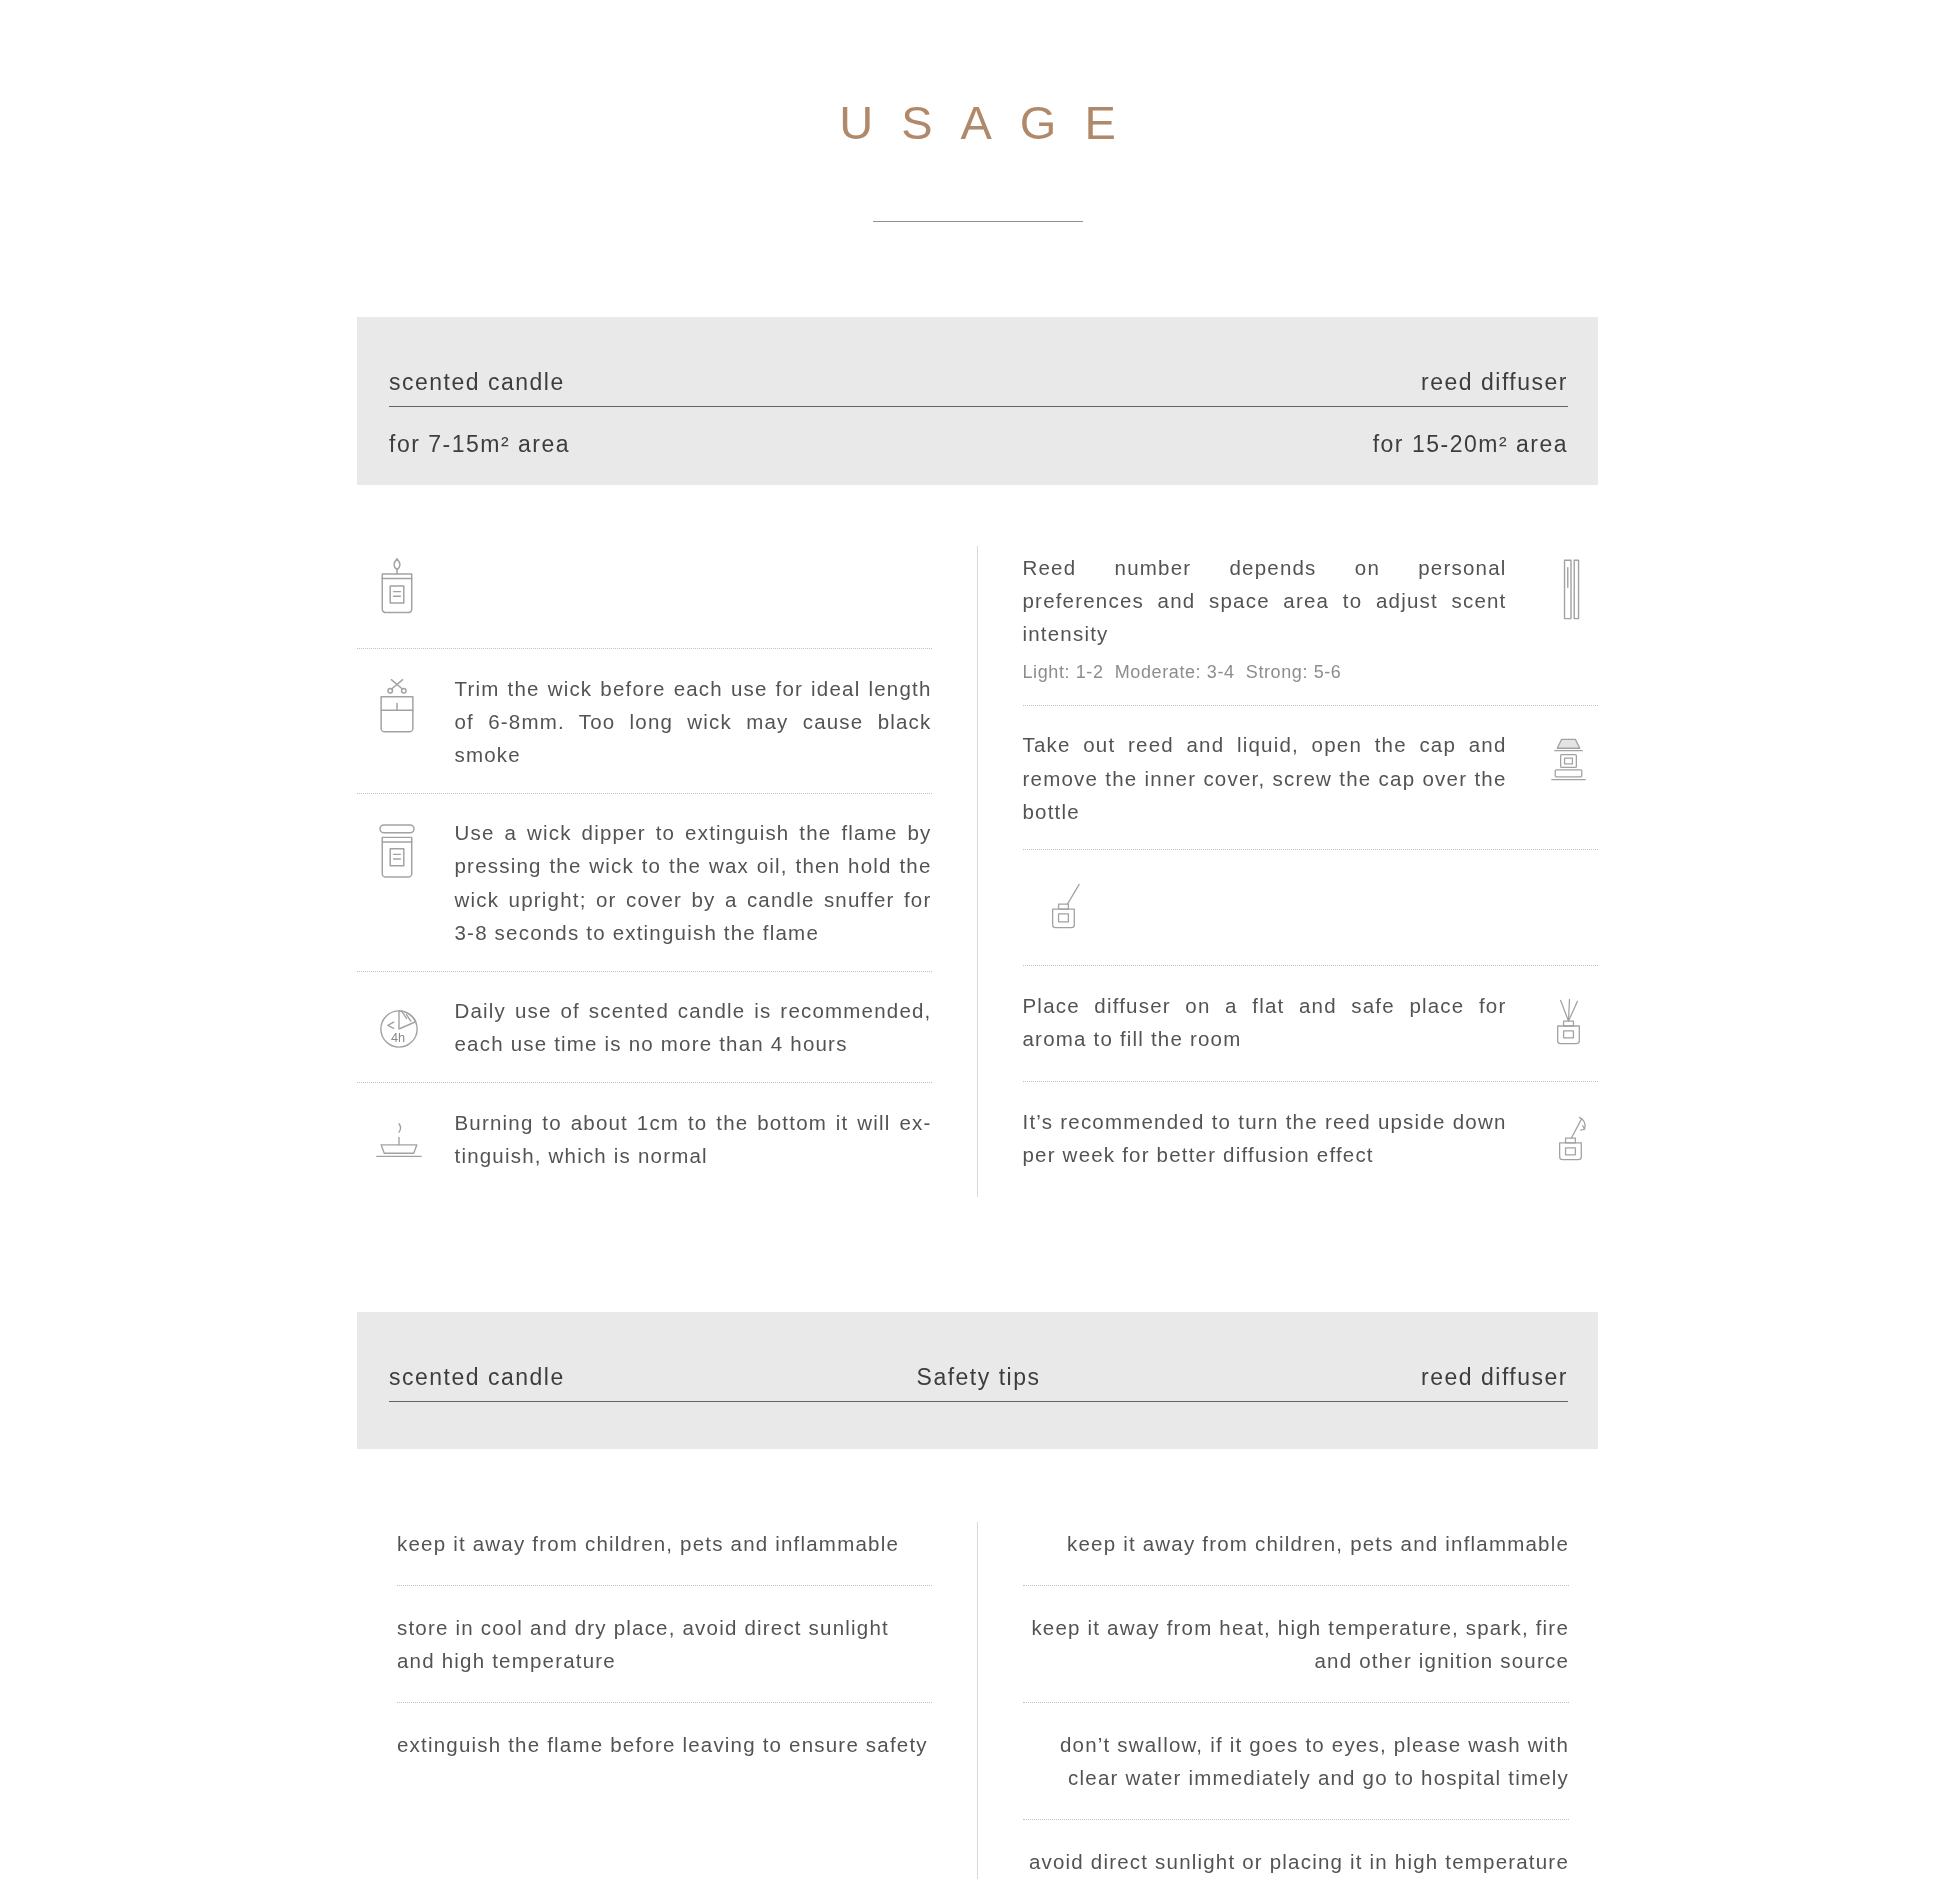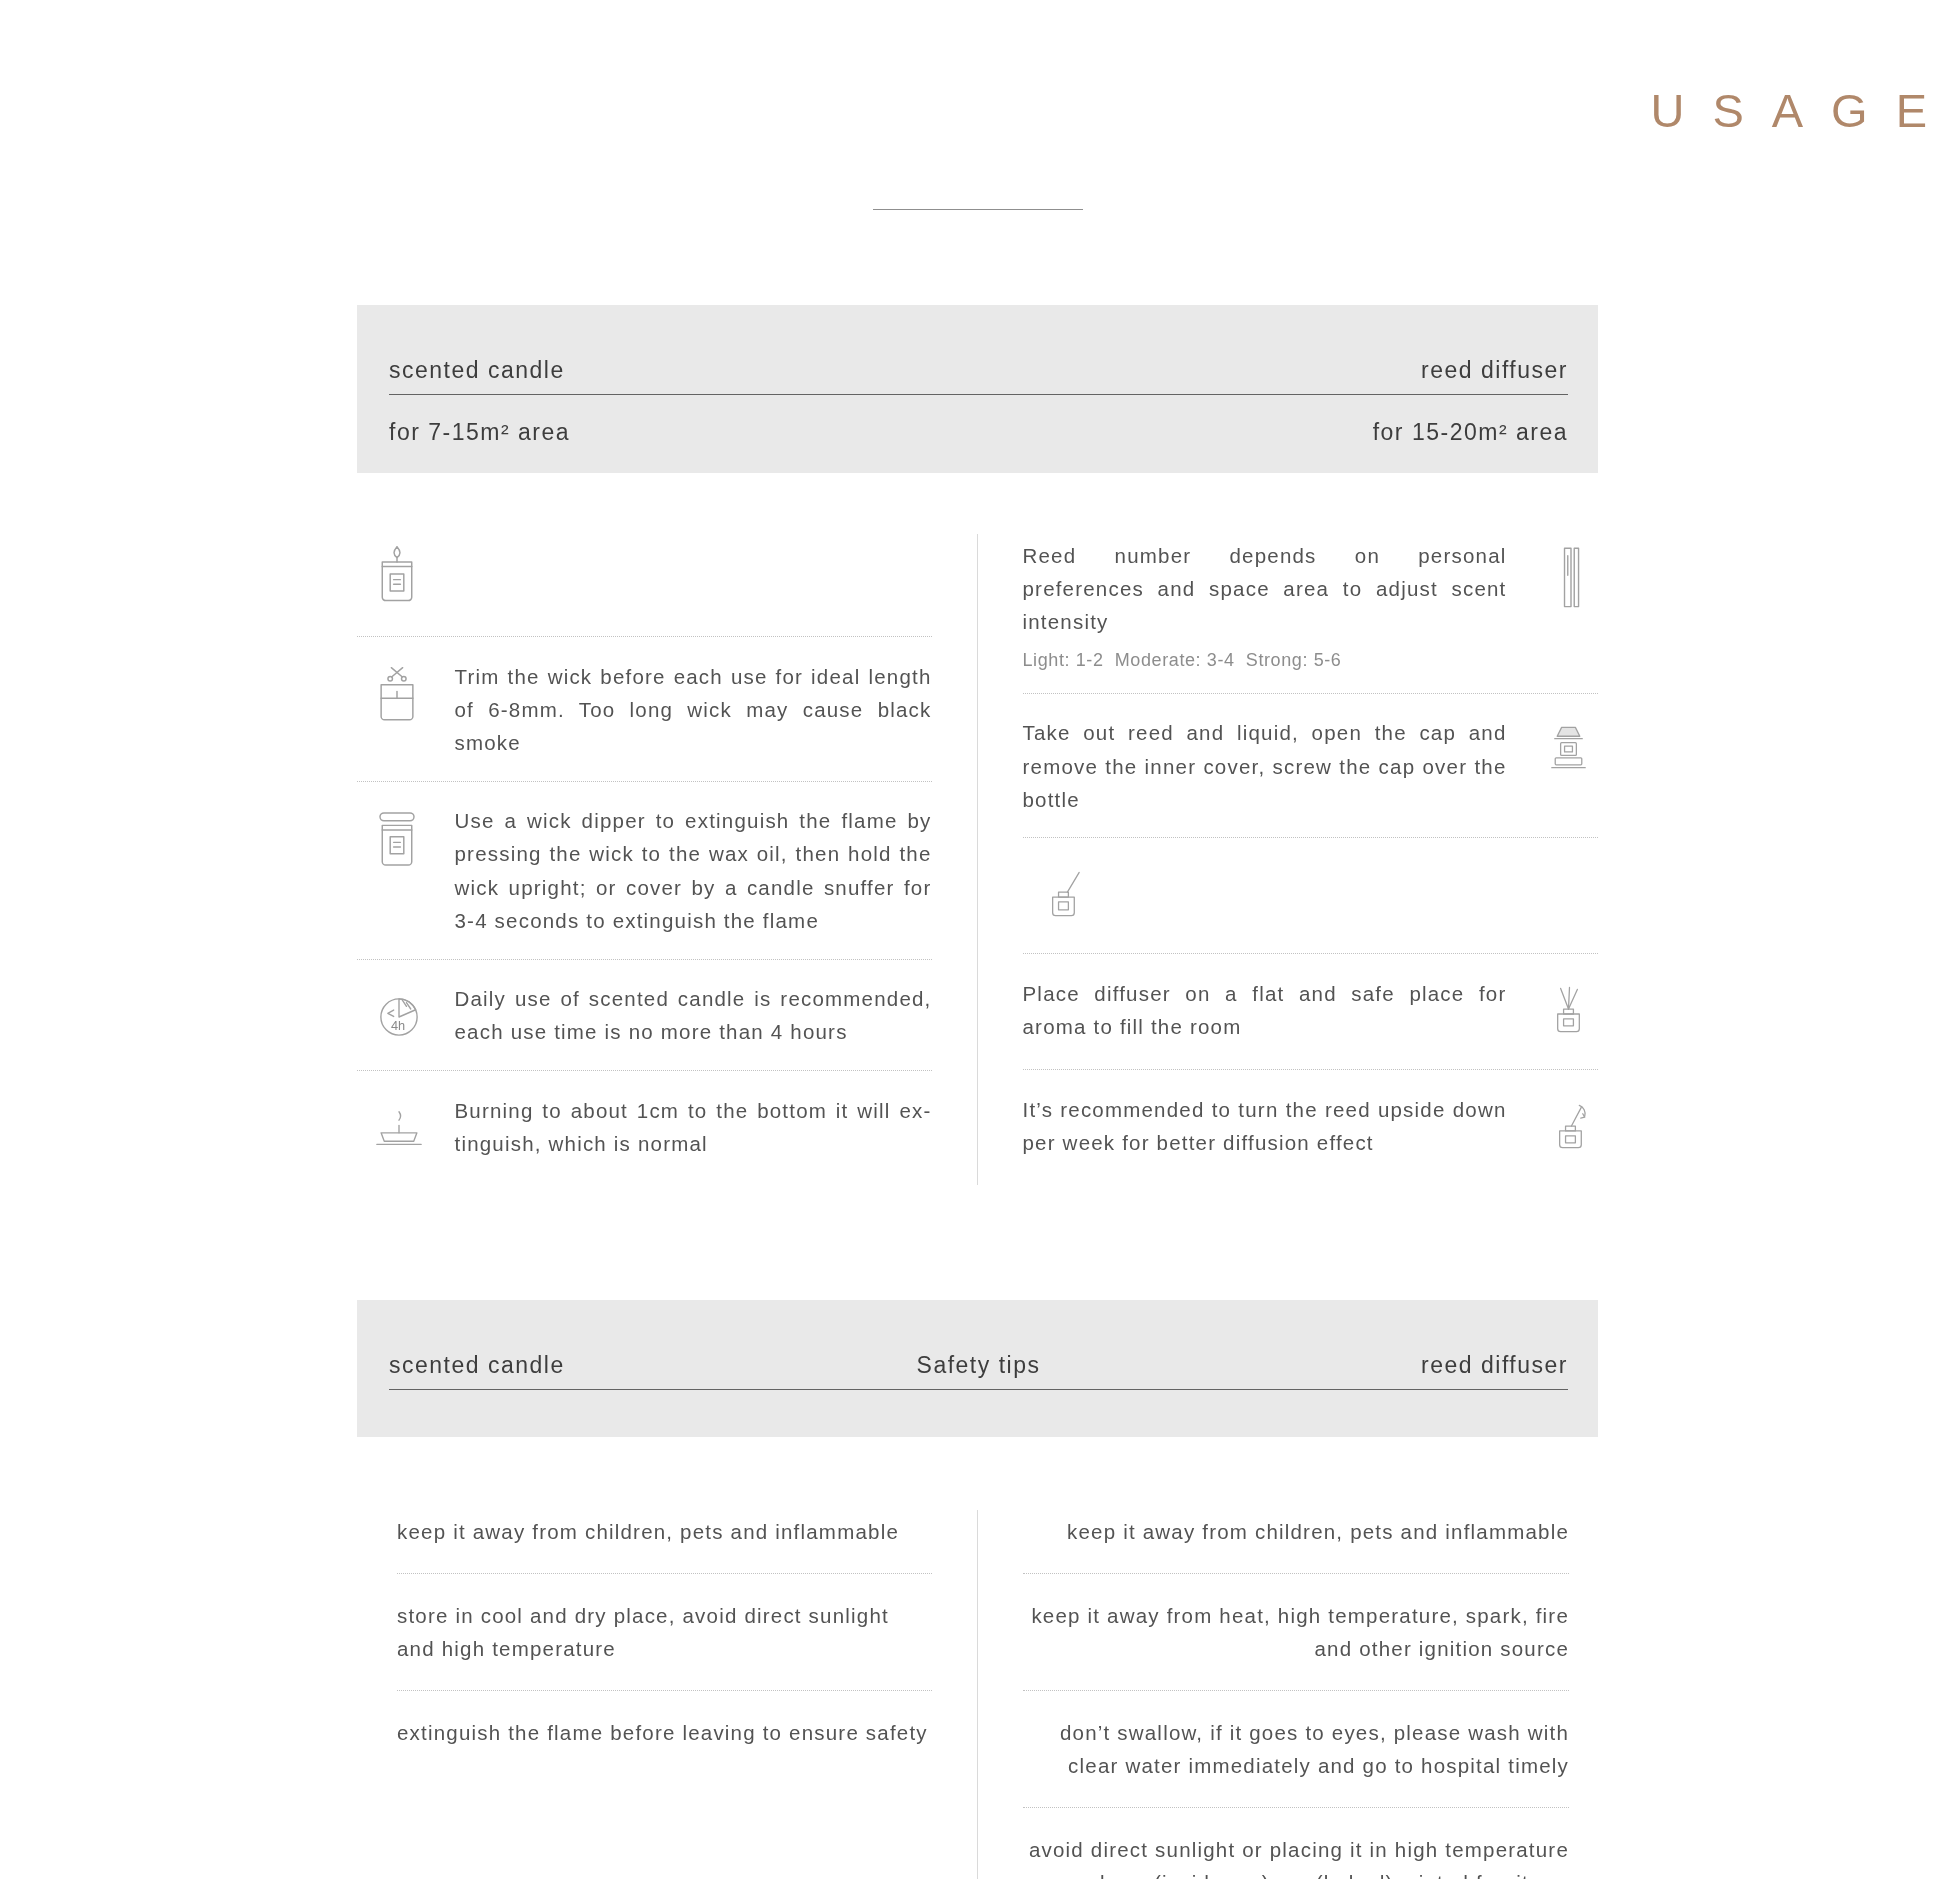--- a/index.html
+++ b/index.html
@@ -3,22 +3,22 @@
 <meta charset="utf-8">
 <style>
   * { box-sizing: border-box; }
   html,body { margin:0; padding:0; background:#ffffff; }
   body { font-family:"Liberation Sans", sans-serif; color:#4f4f4f; }
   .page { position:relative; width:1955px; height:1880px; background:#ffffff; overflow:hidden; }
 
   
   .hero { padding-top:83px; text-align:center; }
   .hero h1 {
-    margin:0; font-size:47px; font-weight:400;
-    letter-spacing:28px; text-indent:28px; color:#b0886a;text-align:right;
+    margin:12px; font-size:47px; font-weight:400;
+    letter-spacing:28px; text-indent:28px; color:#b0886a;
   }
   .title-rule { width:210px; height:1px; background:#8f8f8f; margin:71px auto 0; }
 
   
   .container { width:1241px; margin:0 auto; }
 
   
   .banner { background:#e9e9e9; padding:28px 30px 27px 32px; }
   .banner-usage { margin-top:95px; }
   .banner-row { display:flex; justify-content:space-between; align-items:baseline;
@@ -125,21 +125,21 @@
           <svg width="68" height="73" viewBox="0 0 60 64">
             <rect x="15" y="5" width="30" height="7" rx="3.5"></rect>
             <path d="M17 16 h26 v32 a3 3 0 0 1 -3 3 h-20 a3 3 0 0 1 -3 -3 z"></path>
             <line x1="17" y1="20" x2="43" y2="20"></line>
             <rect x="24" y="26" width="12" height="15"></rect>
             <line x1="27" y1="31" x2="33" y2="31"></line>
             <line x1="27" y1="35" x2="33" y2="35"></line>
           </svg>
         </span>
         <div class="step-body">
-          <p class="step-text">Use a wick dipper to extinguish the flame by pressing the wick to the wax oil, then hold the wick upright; or cover by a candle snuffer for 3-4 seconds to extinguish the flame</p>
+          <p class="step-text">Use a wick dipper to extinguish the flame by pressing the wick to the wax oil, then hold the wick upright; or cover by a candle snuffer for 3-8 seconds to extinguish the flame</p>
         </div>
       </div>
 
       <div class="step">
         <span class="step-iconbox icon">
           <svg width="64" height="64" viewBox="0 0 60 60">
             <circle cx="30" cy="30" r="17"></circle>
             <path d="M30 30 L30 13 A17 17 0 0 1 45.6 23.2 z"></path>
             <line x1="33" y1="14" x2="37" y2="20"></line>
             <line x1="37" y1="16.5" x2="41" y2="22.5"></line>

